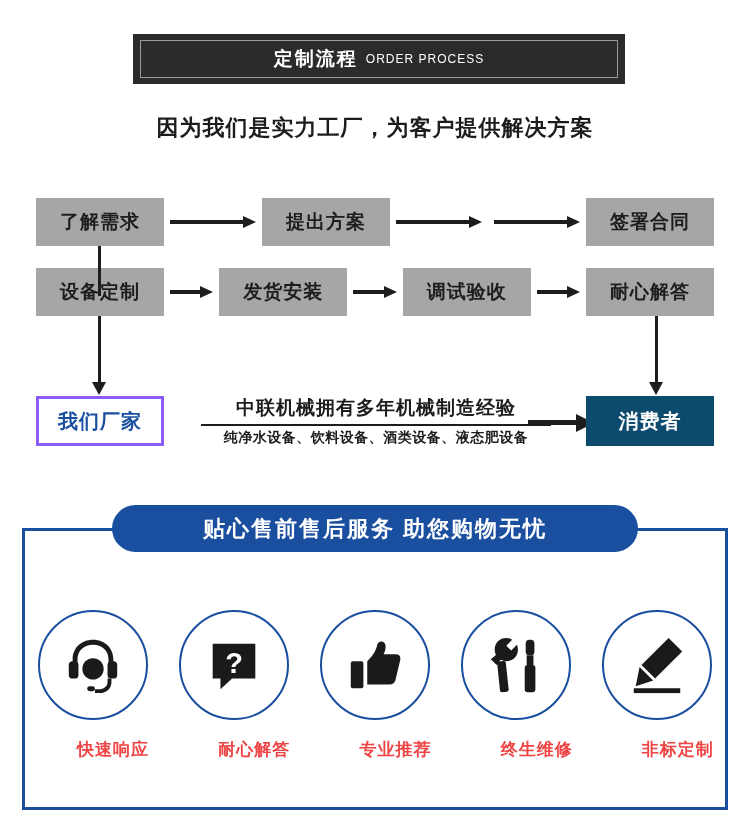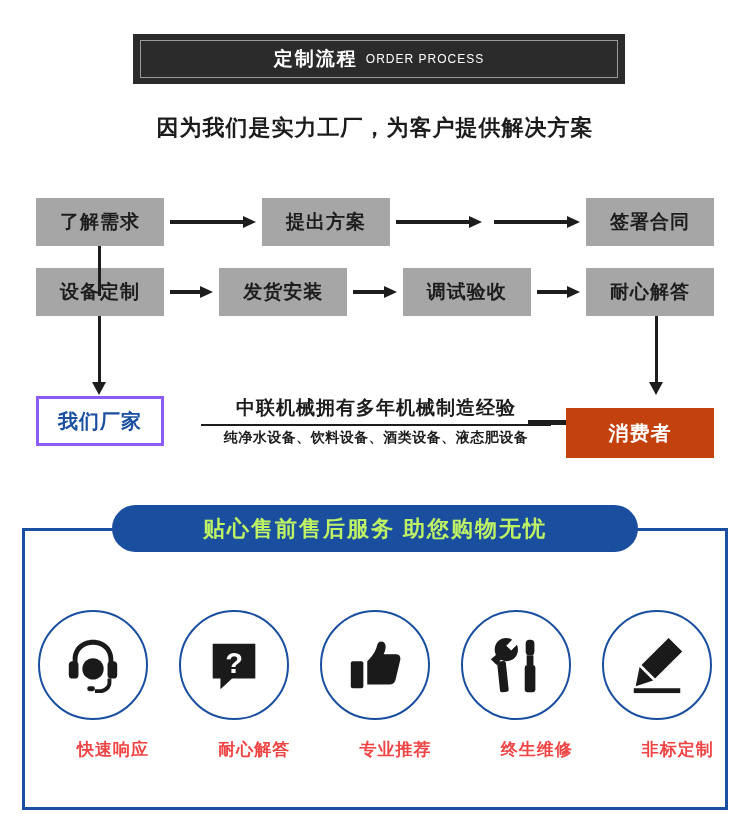--- a/index.html
+++ b/index.html
@@ -181,24 +181,24 @@
     justify-content: center;
     color: #1a4fa0;
     font-size: 20px;
     font-weight: bold;
     letter-spacing: 1px;
     background: #ffffff;
   }
   .band-right {
     position: absolute;
     right: 0;
-    top: 12px;
-    width: 148px;
+    top: 0;
+    width: 128px;
     height: 50px;
-    background: #c2410c;
+    background: #0c4a6e;
     color: #ffffff;
     font-size: 20px;
     font-weight: bold;
     letter-spacing: 1px;
     display: flex;
     align-items: center;
     justify-content: center;
   }
   .band-mid {
     position: absolute;
@@ -257,21 +257,21 @@
   }
   .service-title {
     position: absolute;
     left: 112px;
     top: 528px;
     width: 526px;
     height: 47px;
     transform: translateY(-23px);
     background: #1a4fa0;
     border-radius: 24px;
-    color: #bef264;
+    color: #ffffff;
     font-size: 22px;
     font-weight: bold;
     letter-spacing: 2px;
     display: flex;
     align-items: center;
     justify-content: center;
   }
 
   .service-items {
     position: absolute;

